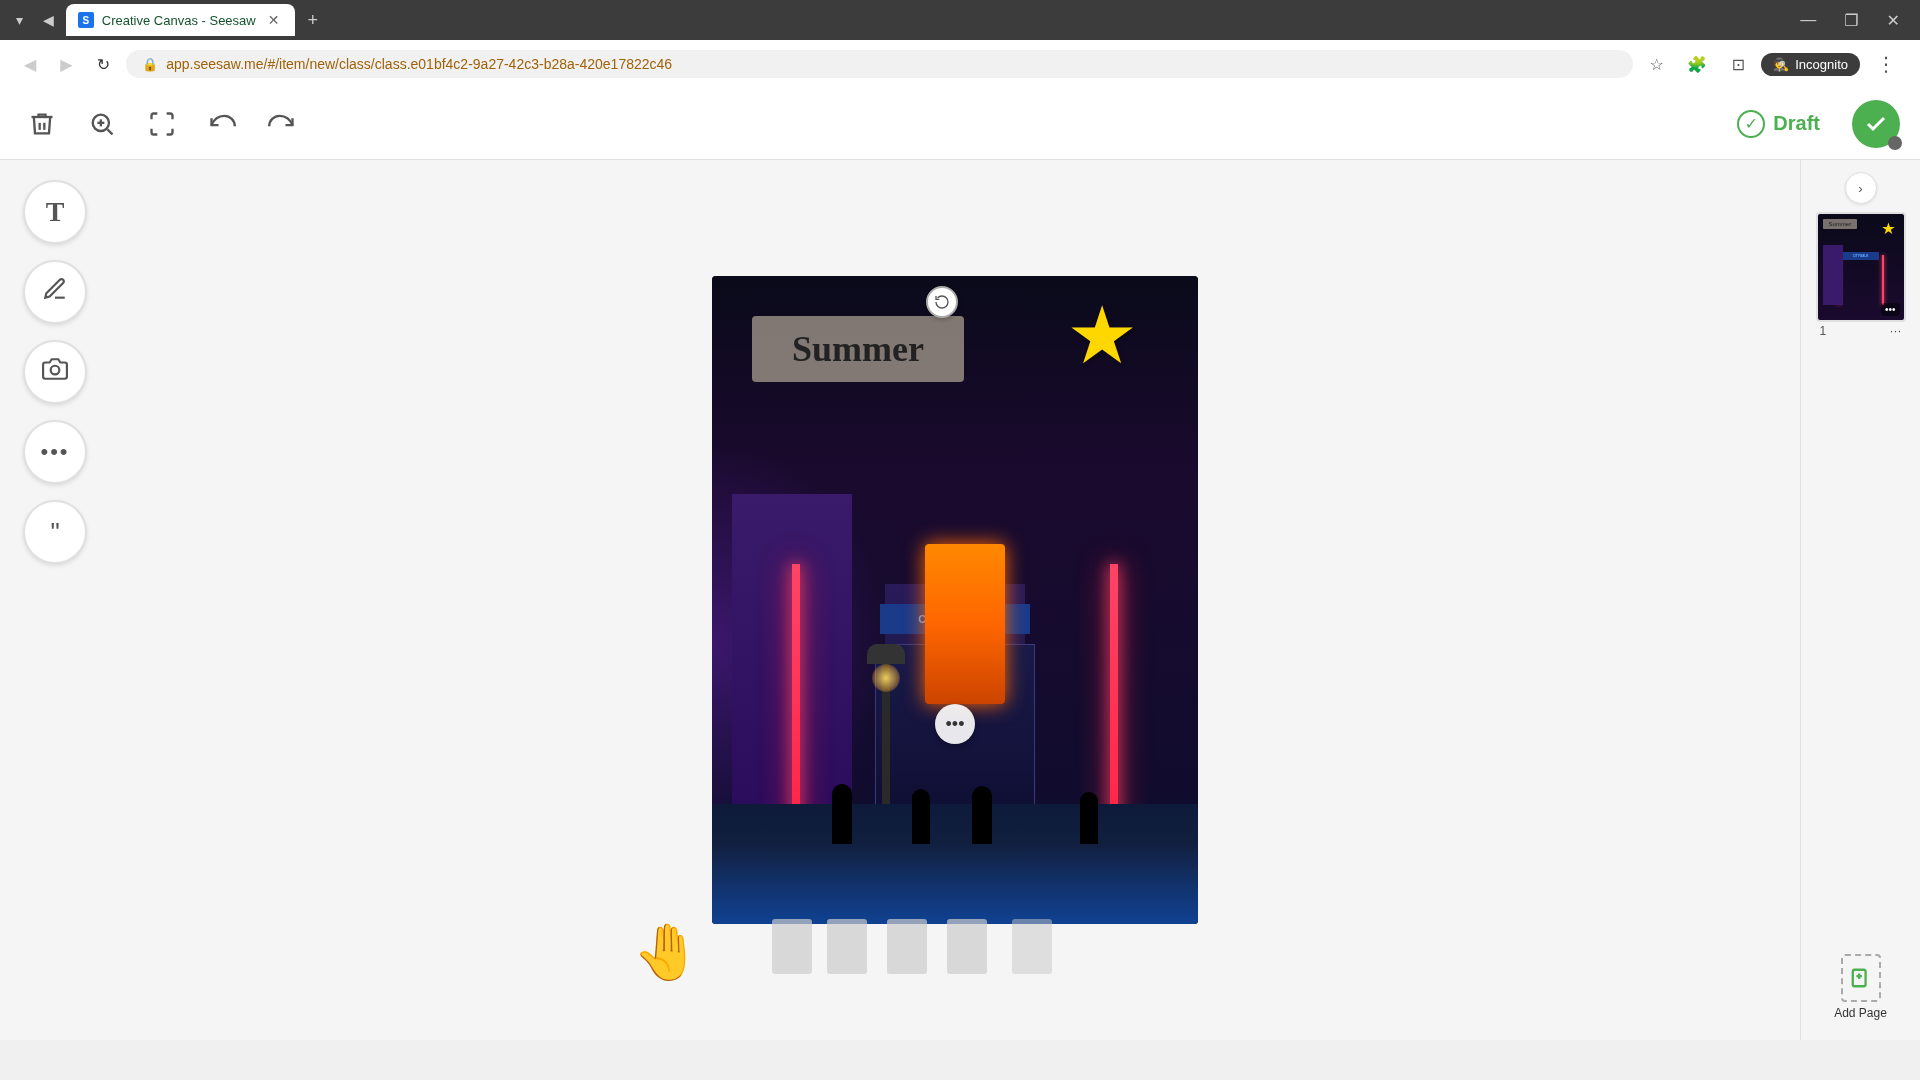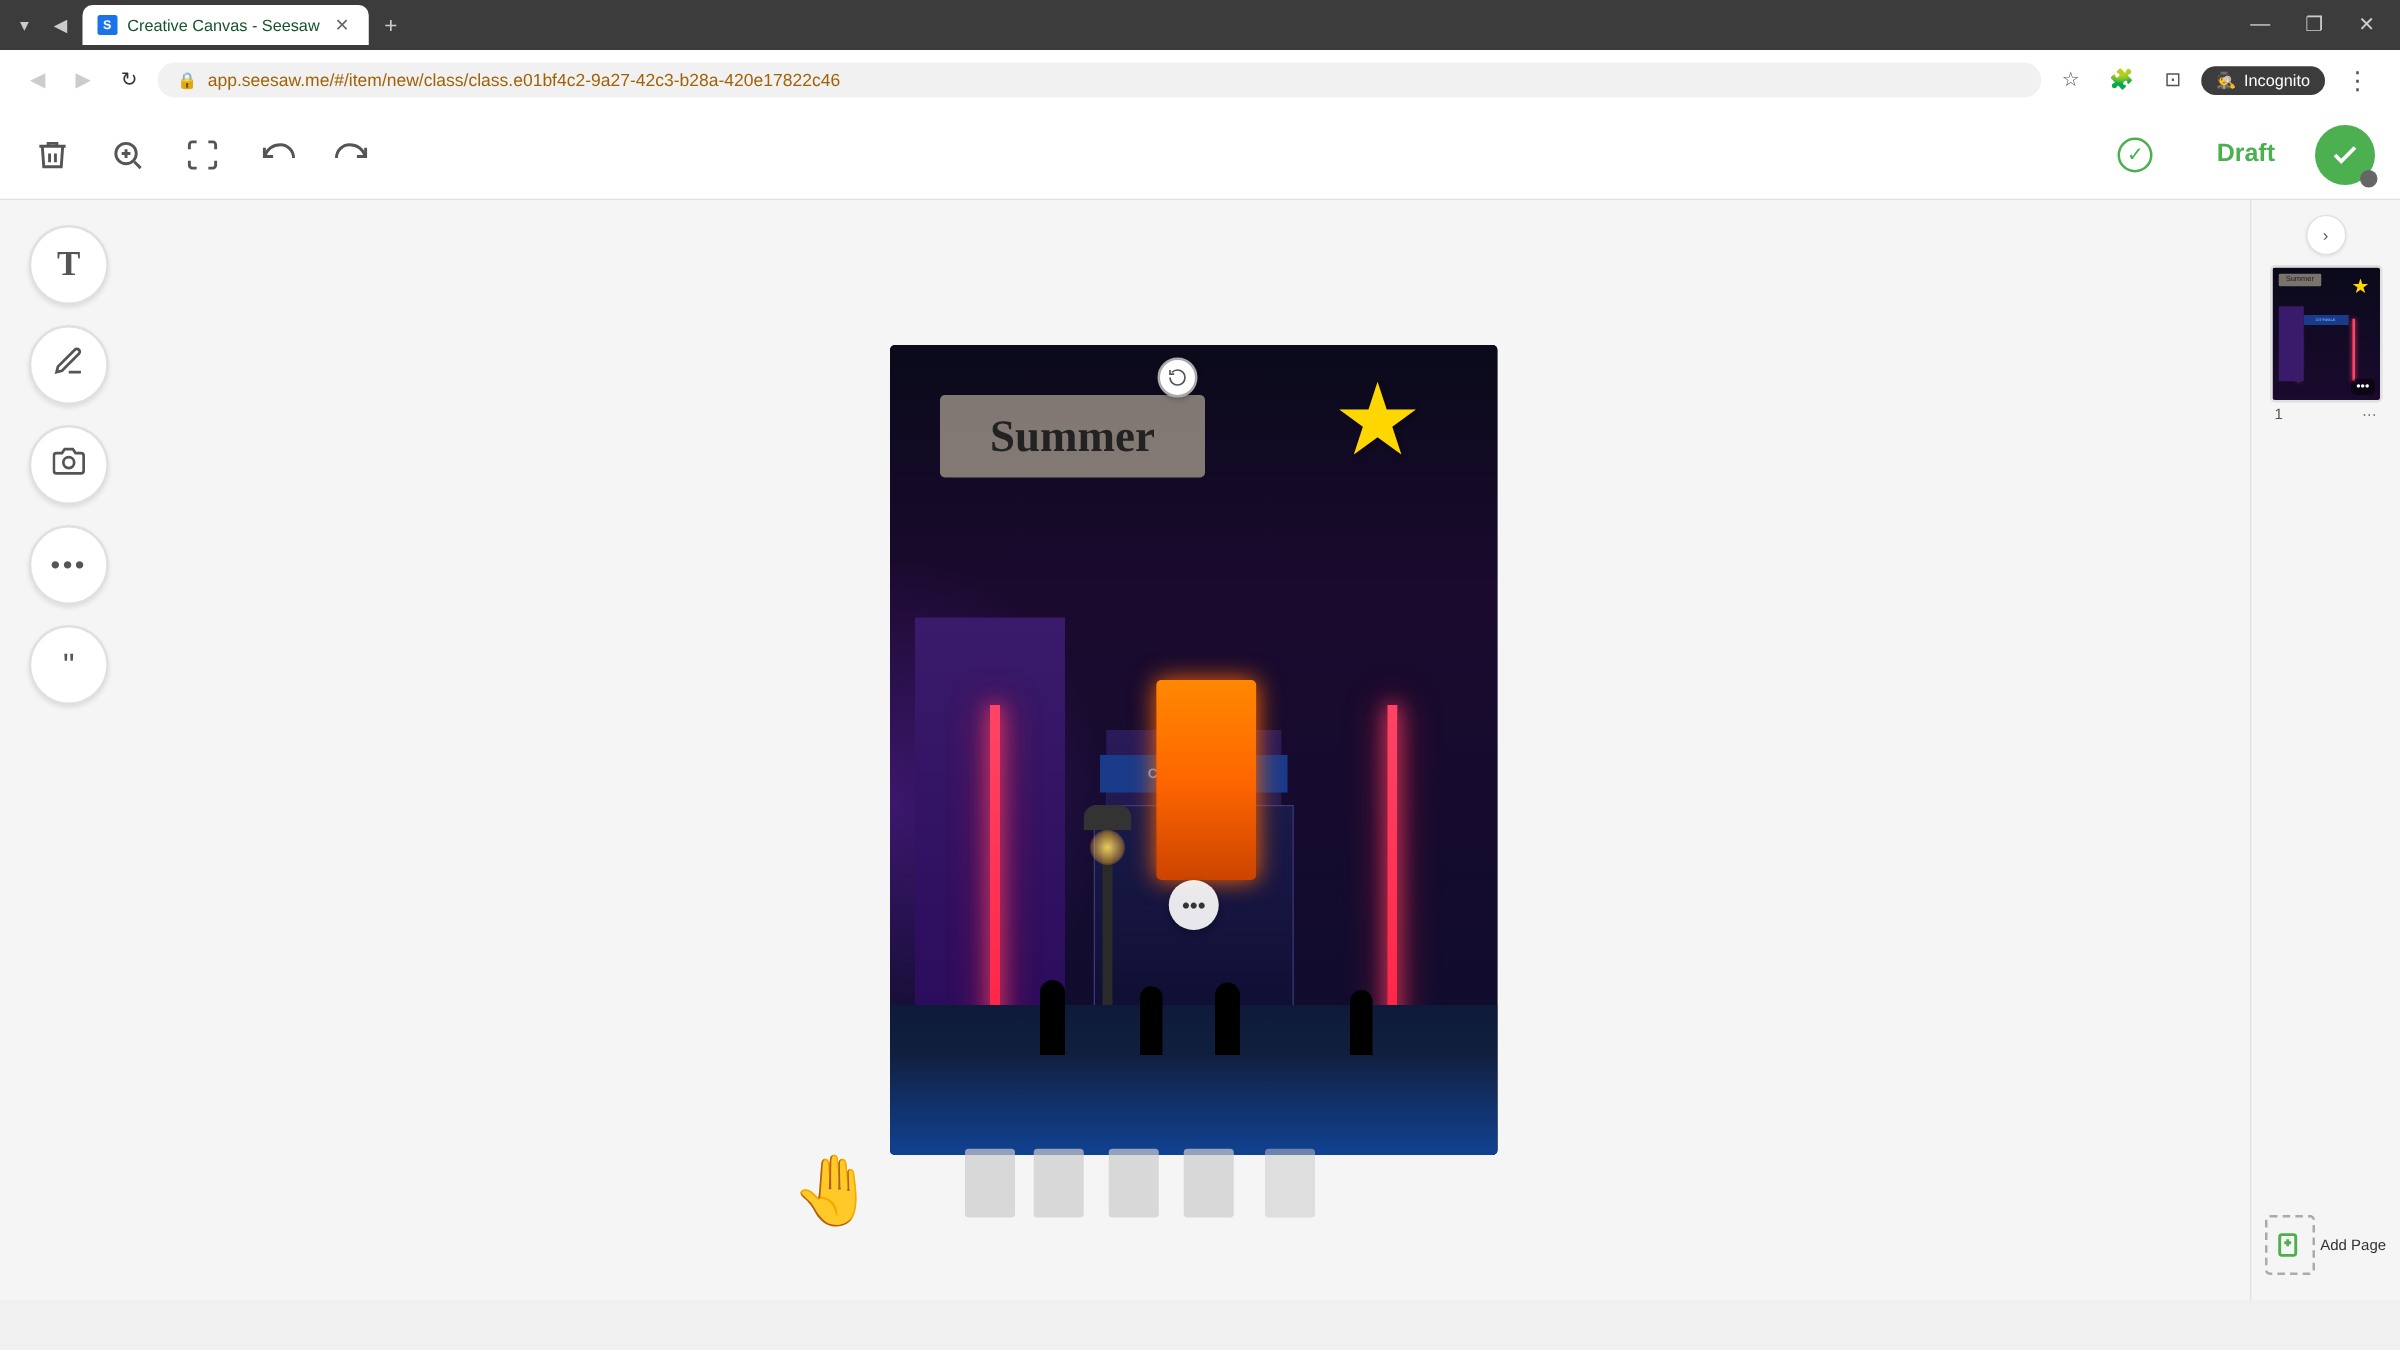--- a/index.html
+++ b/index.html
@@ -34,21 +34,21 @@
     
     .app-container { display: flex; flex-direction: column; width: 1920px; height: 952px; background: #f5f5f5; }
 
     
     .app-toolbar { display: flex; align-items: center; height: 72px; background: #ffffff; padding: 0 20px; gap: 16px; border-bottom: 1px solid #e0e0e0; }
     .toolbar-btn { background: none; border: none; cursor: pointer; color: #555; padding: 8px; border-radius: 8px; display: flex; align-items: center; justify-content: center; }
     .toolbar-btn svg { width: 28px; height: 28px; }
     .toolbar-spacer { flex: 1; }
     .draft-btn { display: flex; align-items: center; gap: 8px; padding: 8px 16px; border-radius: 20px; border: none; background: none; cursor: pointer; }
     .draft-check { width: 28px; height: 28px; border-radius: 50%; border: 2px solid #4CAF50; display: flex; align-items: center; justify-content: center; color: #4CAF50; font-size: 16px; }
-    .draft-label { font-size: 20px; font-weight: 600; color: #4CAF50; margin-left: 43px; }
+    .draft-label { font-size: 20px; font-weight: 600; color: #4CAF50; }
     .submit-btn { width: 48px; height: 48px; border-radius: 50%; background: #4CAF50; border: none; cursor: pointer; display: flex; align-items: center; justify-content: center; color: white; font-size: 22px; position: relative; }
     .submit-btn::after { content: ''; position: absolute; bottom: -2px; right: -2px; width: 14px; height: 14px; background: #666; border-radius: 50%; }
 
     
     .main-content { display: flex; flex: 1; overflow: hidden; }
 
     
     .left-sidebar { width: 110px; display: flex; flex-direction: column; align-items: center; padding: 20px 0; gap: 16px; background: #f5f5f5; }
     .tool-btn { width: 64px; height: 64px; border-radius: 50%; border: 2px solid #e0e0e0; background: #ffffff; cursor: pointer; display: flex; align-items: center; justify-content: center; color: #555; font-size: 24px; box-shadow: 0 2px 4px rgba(0,0,0,0.1); }
 
@@ -110,21 +110,21 @@
     
     
     .canvas-more-btn { position: absolute; bottom: 180px; left: 50%; transform: translateX(-50%); width: 40px; height: 40px; border-radius: 50%; background: rgba(255,255,255,0.9); border: none; cursor: pointer; display: flex; align-items: center; justify-content: center; color: #333; font-size: 18px; box-shadow: 0 2px 6px rgba(0,0,0,0.3); }
 
     
     .right-panel { width: 120px; display: flex; flex-direction: column; align-items: center; padding: 12px 0; gap: 8px; background: #f5f5f5; border-left: 1px solid #e0e0e0; }
     .panel-toggle { width: 32px; height: 32px; border-radius: 50%; background: white; border: 1px solid #e0e0e0; cursor: pointer; display: flex; align-items: center; justify-content: center; color: #555; box-shadow: 0 1px 3px rgba(0,0,0,0.1); }
     .page-thumbnail { width: 90px; height: 110px; background: #1a1a2e; border-radius: 4px; border: 2px solid #e0e0e0; overflow: hidden; position: relative; }
     .page-thumbnail-inner { width: 100%; height: 100%; background: linear-gradient(180deg, #0a0a1a 0%, #1a0a2e 100%); }
     .thumbnail-more { position: absolute; bottom: 4px; right: 4px; font-size: 10px; color: #fff; background: rgba(0,0,0,0.5); border-radius: 4px; padding: 1px 4px; }
-    .add-page-btn { display: flex; align-items: center; gap: 4px; cursor: pointer; border: none; background: none; padding: 8px; }
+    .add-page-btn { display: flex; flex-direction: column; align-items: center; gap: 4px; cursor: pointer; border: none; background: none; padding: 8px; }
     .add-page-icon { width: 40px; height: 48px; border: 2px dashed #aaa; border-radius: 4px; display: flex; align-items: center; justify-content: center; color: #4CAF50; font-size: 20px; position: relative; }
     .add-page-label { font-size: 12px; color: #333; }
 
     
     .thumb-star { position: absolute; top: 5px; right: 8px; color: #FFD700; font-size: 16px; }
     .thumb-text { position: absolute; top: 5px; left: 5px; background: rgba(150,140,130,0.8); padding: 2px 6px; font-size: 6px; color: #222; border-radius: 1px; }
     .thumb-neon-l { position: absolute; bottom: 15px; left: 20px; width: 2px; height: 50px; background: #ff4466; box-shadow: 0 0 4px #ff4466; }
     .thumb-neon-r { position: absolute; bottom: 15px; right: 20px; width: 2px; height: 50px; background: #ff4466; box-shadow: 0 0 4px #ff4466; }
     .thumb-purple { position: absolute; bottom: 15px; left: 5px; width: 20px; height: 60px; background: #3a1a6a; }
     .thumb-sign { position: absolute; bottom: 60px; left: 25px; right: 25px; height: 8px; background: #1a3a8a; display: flex; align-items: center; justify-content: center; color: #6af; font-size: 3px; font-weight: bold; }

